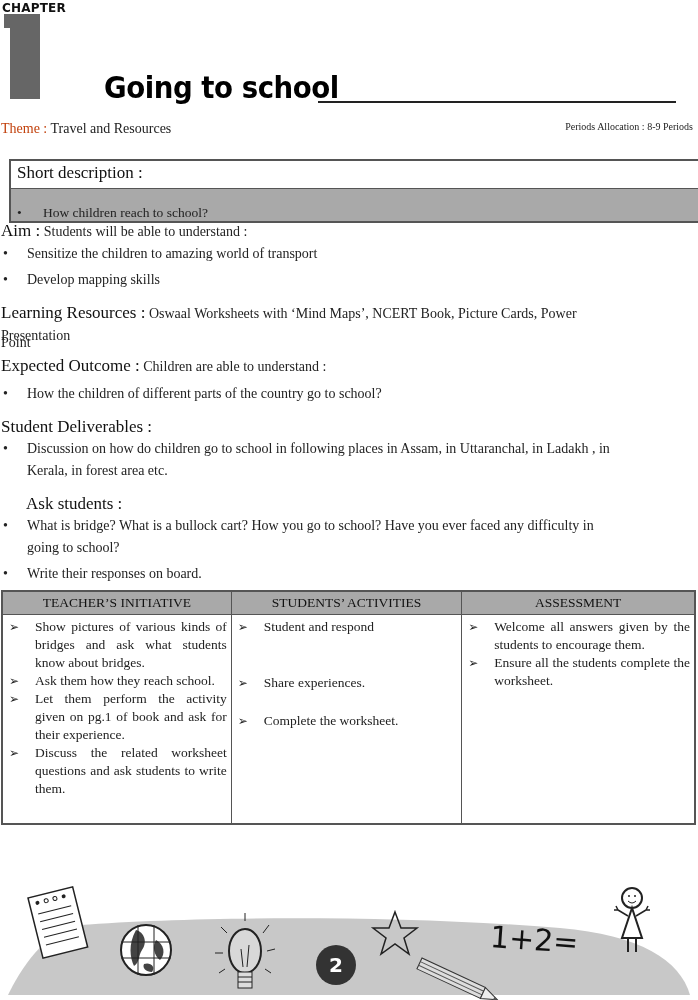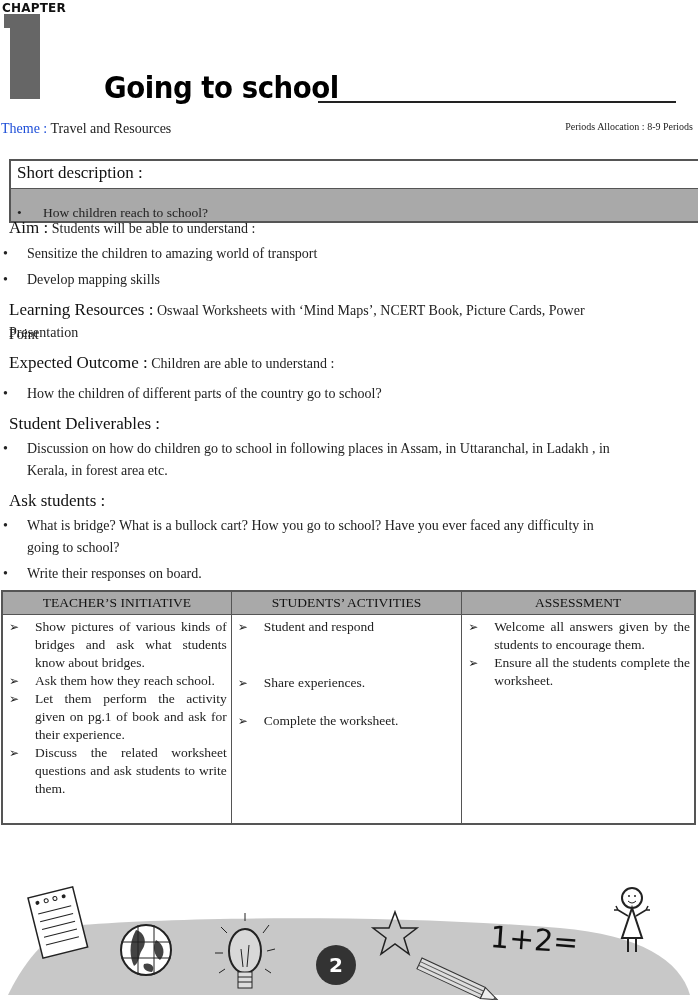--- a/index.html
+++ b/index.html
@@ -6,29 +6,29 @@
     html, body { width: 698px; height: 1000px; background: #ffffff; overflow: hidden; }
     body { position: relative; font-family: "Liberation Serif", "DejaVu Serif", serif; color: #222; }
 
     .chapter-label { position: absolute; left: 2px; top: 1px; font-family: "DejaVu Sans", sans-serif; font-weight: bold; font-size: 12px; letter-spacing: 0.2px; color: #111; }
     .chapter-num { position: absolute; left: 10px; top: 14px; width: 30px; height: 85px; background: #666; }
     .chapter-num::before { content: ""; position: absolute; left: -6px; top: 0; width: 10px; height: 14px; background: #666; }
     .chapter-title { position: absolute; left: 104px; top: 70px; font-family: "DejaVu Sans", sans-serif; font-weight: bold; font-size: 30px; letter-spacing: -0.5px; color: #000; transform: scaleX(0.92); transform-origin: left; }
     .title-rule { position: absolute; left: 318px; top: 101px; width: 358px; height: 2px; background: #222; }
 
     .theme { position: absolute; left: 1px; top: 121px; font-size: 14px; }
-    .theme b { font-weight: normal; color: #1d4ed8; }
+    .theme b { font-weight: normal; color: #c2410c; }
     .periods { position: absolute; right: 5px; top: 121px; font-size: 10px; }
 
     .short-box { position: absolute; left: 1px; top: 159px; width: 695px; border: 2px solid #555; margin-left: 8px; }
     .short-head { height: 28px; padding: 2px 6px; font-size: 17px; color: #111; background: #fff; border-bottom: 1px solid #555; }
     .short-item { height: 21px; background: #a9a9a9; padding: 16px 6px; font-size: 13.5px; color: #222; }
     .short-item .bullet { display: inline-block; width: 26px; }
 
-    .sec { position: absolute; left: 9px; font-size: 14px; line-height: 24px; }
+    .sec { position: absolute; left: 1px; font-size: 14px; line-height: 29px; }
     .sec-title { font-size: 17px; color: #111; }
     .bul { position: absolute; left: 1px; font-size: 14px; line-height: 22px; width: 695px; padding-left: 26px; color: #222; }
     .bul .dot { position: absolute; left: 2px; top: 0; }
 
     table.lesson { position: absolute; left: 1px; top: 590px; width: 695px; border-collapse: collapse; border: 2px solid #555; font-size: 14px; }
     table.lesson th { background: #a9a9a9; font-weight: normal; font-size: 13.5px; height: 23px; border: 1px solid #555; color: #111; }
     table.lesson td.engage { background: #cbcbcb; height: 22px; padding: 0 6px; border: 1px solid #555; font-size: 13.5px; }
     table.lesson td.cell { vertical-align: top; border: 1px solid #555; padding: 3px 4px 4px 4px; height: 210px; }
     .arr { position: relative; padding-left: 28px; line-height: 18px; font-size: 13.5px; text-align: justify; }
     .arr .tri { position: absolute; left: 2px; top: 0; font-size: 12px; }
@@ -87,21 +87,21 @@
 </div>
 
 <div class="sec" style="top:412px;">
   <span class="sec-title">Student Deliverables :</span>
 </div>
 <div class="bul" style="top:438px;">
   <span class="dot">•</span><span>Discussion on how do children go to school in following places in Assam, in Uttaranchal, in Ladakh , in</span><br>
   <span>Kerala, in forest area etc.</span>
 </div>
 
-<div class="sec" style="top:489px;">
+<div class="sec" style="top:489px;padding-left:25px;">
   <span class="sec-title">Ask students :</span>
 </div>
 <div class="bul" style="top:515px;">
   <span class="dot">•</span><span>What is bridge? What is a bullock cart? How you go to school? Have you ever faced any difficulty in</span><br>
   <span>going to school?</span>
 </div>
 <div class="bul" style="top:563px;">
   <span class="dot">•</span><span>Write their responses on board.</span>
 </div>
 

